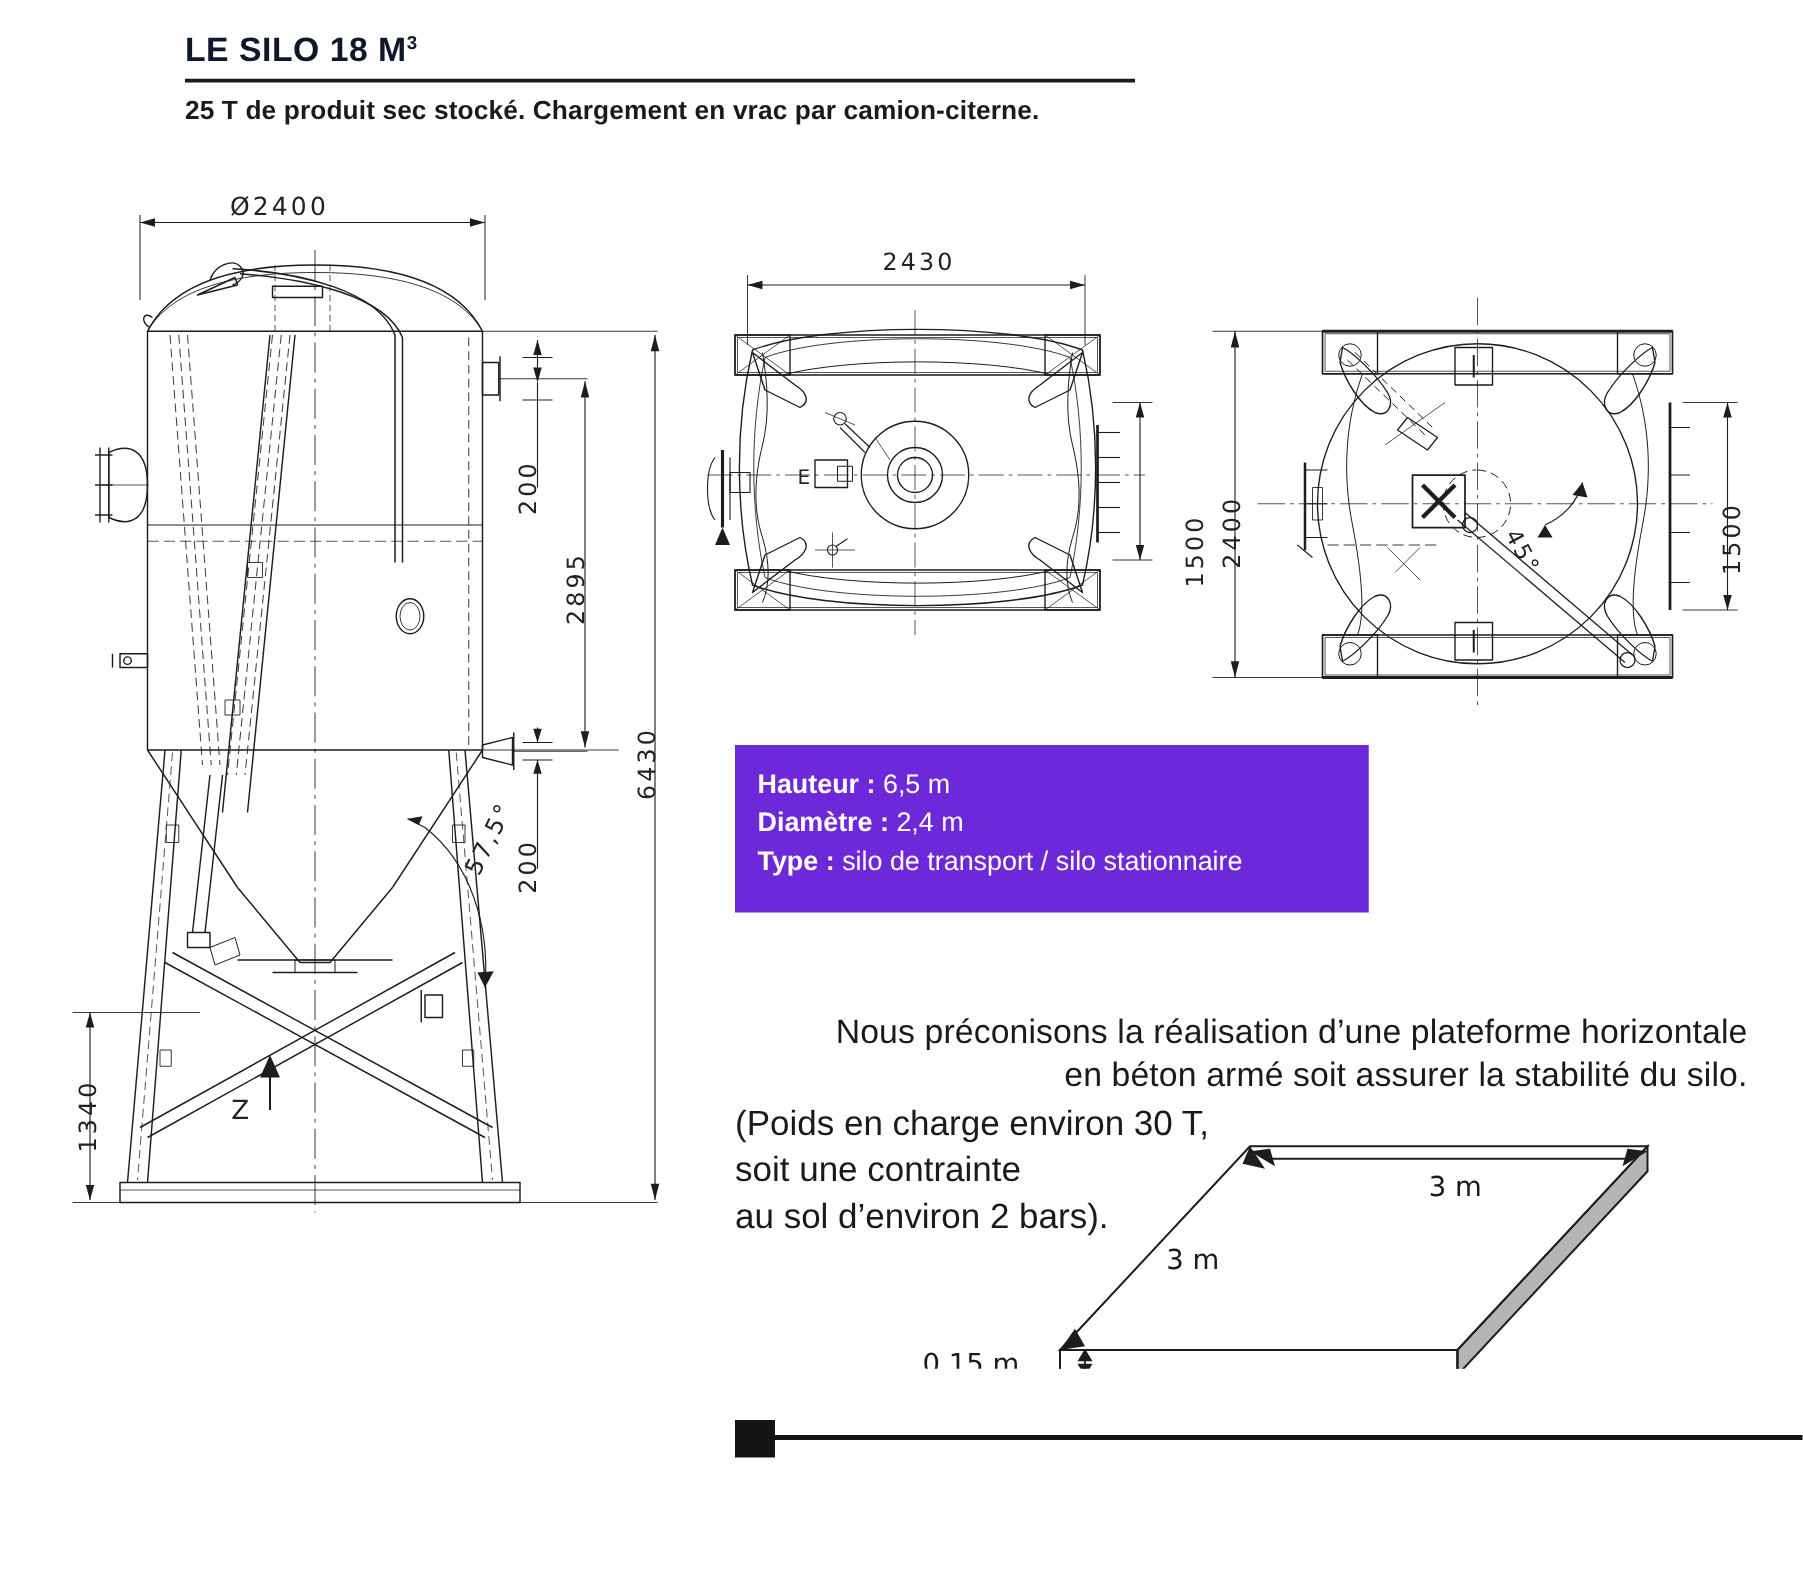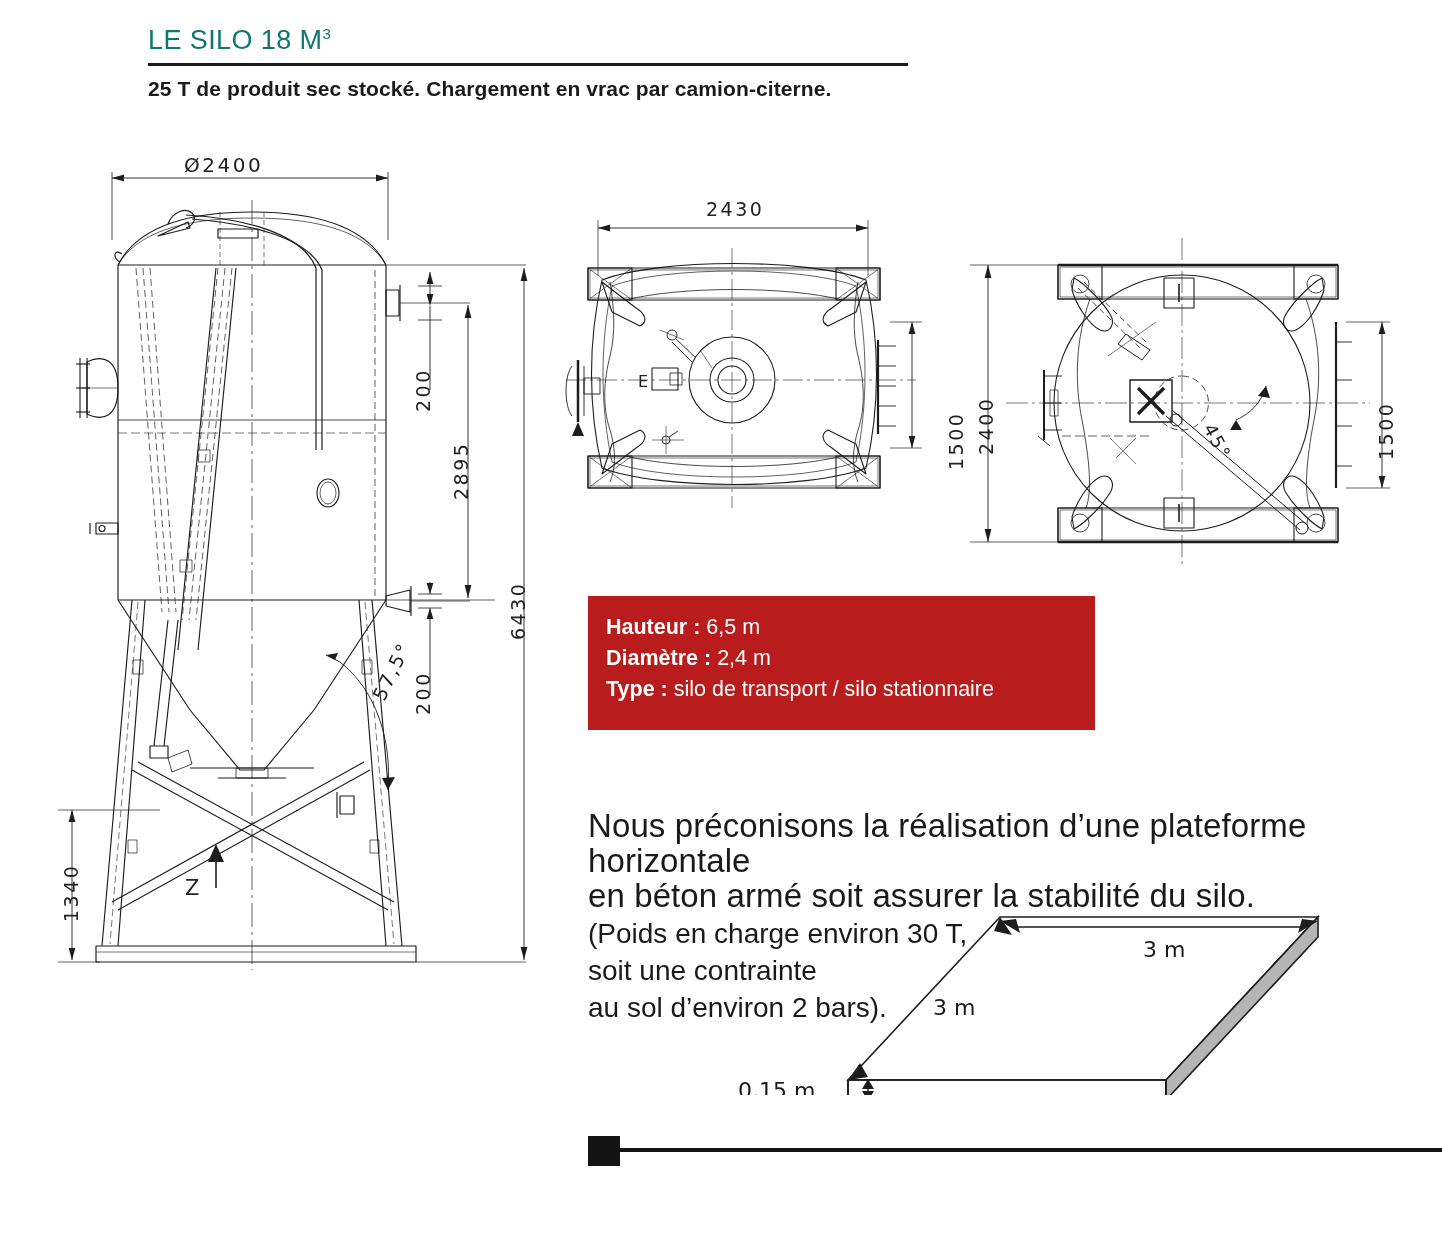--- a/index.html
+++ b/index.html
@@ -10,22 +10,22 @@
     font-family:"Liberation Sans", sans-serif;
     color:#1a1a1a;
     position:relative;
     overflow:hidden;
   }
   .page{position:absolute;inset:0;}
 
   
   .header{position:absolute;left:148px;top:26px;width:760px;}
   .title{
-    font-size:27px;font-weight:normal;letter-spacing:.4px;
-    color:#0f766e;line-height:1.05;margin:0;
+    font-size:27px;font-weight:bold;letter-spacing:.4px;
+    color:#0f172a;line-height:1.05;margin:0;
   }
   .title sup{font-size:15px;vertical-align:super;line-height:0;}
   .rule{height:3px;background:#1a1a1a;margin-top:9px;width:760px;}
   .subtitle{font-size:21px;margin-top:11px;line-height:1.15;letter-spacing:.1px;font-weight:bold;}
 
   
   .dimtxt{
     position:absolute;
     font-family:"DejaVu Sans", sans-serif;
     font-size:19px;letter-spacing:2.5px;color:#222;
@@ -42,21 +42,21 @@
     padding:16px 0 0 18px;
   }
   .specline{
     color:#ffffff;font-size:21.5px;line-height:31px;white-space:nowrap;
   }
   .specline b{font-weight:bold;}
   .specline span.val{font-weight:normal;}
 
   
   .para{position:absolute;left:588px;top:808px;width:810px;}
-  .para .big{font-size:33px;line-height:35px;letter-spacing:.1px;}
+  .para .big{font-size:27px;line-height:35px;letter-spacing:.1px;text-align:right;}
   .para .small{font-size:28px;line-height:33px;margin-top:4px;}
 
   
   .platform{position:absolute;left:728px;top:895px;text-decoration:underline;}
 
   
   .footer-sq{position:absolute;left:588px;top:1136px;width:32px;height:30px;background:#141414;}
   .footer-line{position:absolute;left:618px;top:1148px;width:824px;height:4px;background:#141414;}
 
   svg{display:block;}
@@ -428,21 +428,21 @@
         <line x1="432" y1="92" x2="432" y2="258" stroke-width="0.9"></line>
         <path d="M432,92 L428.6,104 L435.4,104 Z" fill="#1d1d1d" stroke="none"></path>
         <path d="M432,258 L428.6,246 L435.4,246 Z" fill="#1d1d1d" stroke="none"></path>
       </g>
     </svg>
   </div>
   <div class="dimtxt rot90" style="left:975px;top:455px;">2400</div>
   <div class="dimtxt rot90" style="left:1375px;top:460px;">1500</div>
   <div class="dimtxt" style="left:1218px;top:420px;transform:rotate(62deg);transform-origin:left top;letter-spacing:2px;font-size:18px;">45°</div>
 
-  <div class="specbox" style="background: #b91c1c;">
+  <div class="specbox" style="background: #6d28d9;">
     <div class="specline">
       <b>Hauteur :</b>
       <span class="val">6,5 m</span>
     </div>
     <div class="specline">
       <b>Diamètre :</b>
       <span class="val">2,4 m</span>
     </div>
     <div class="specline">
       <b>Type :</b>

